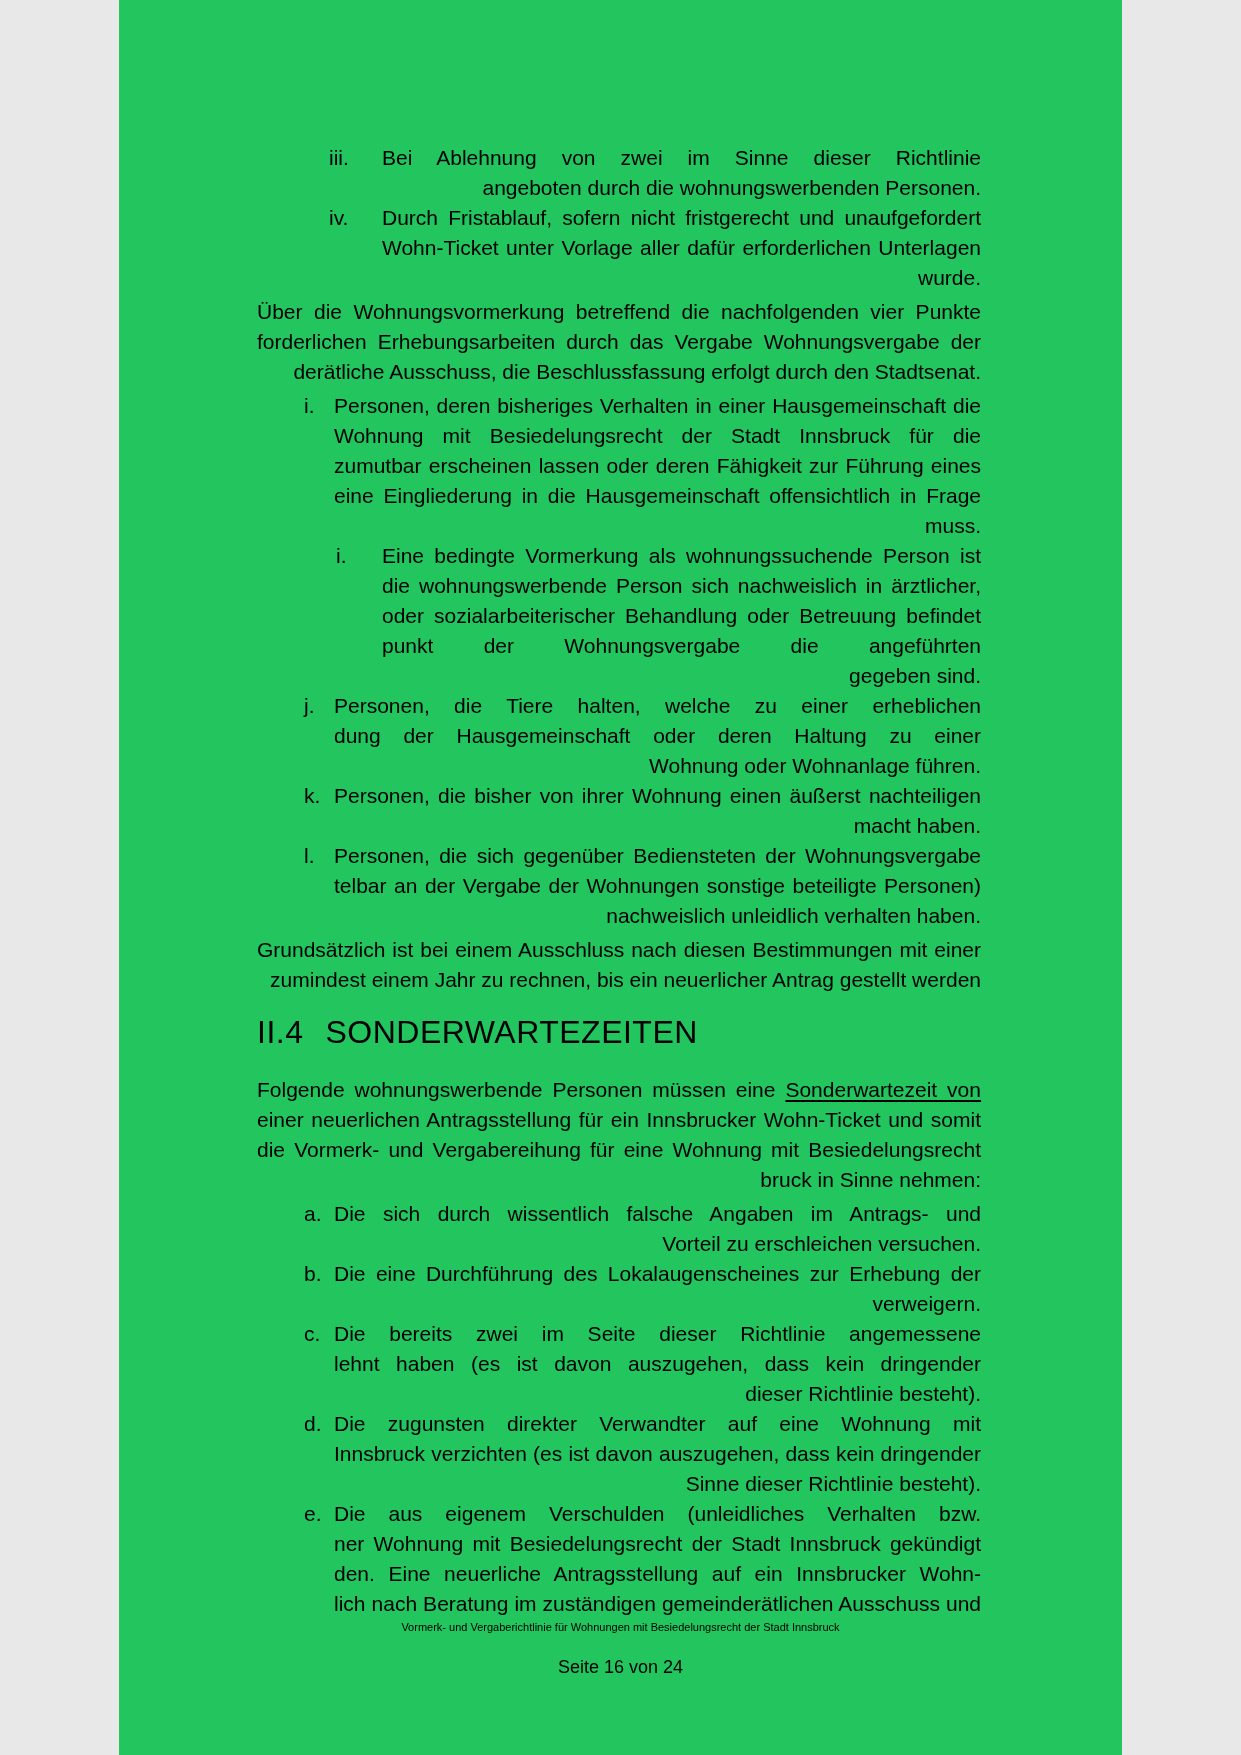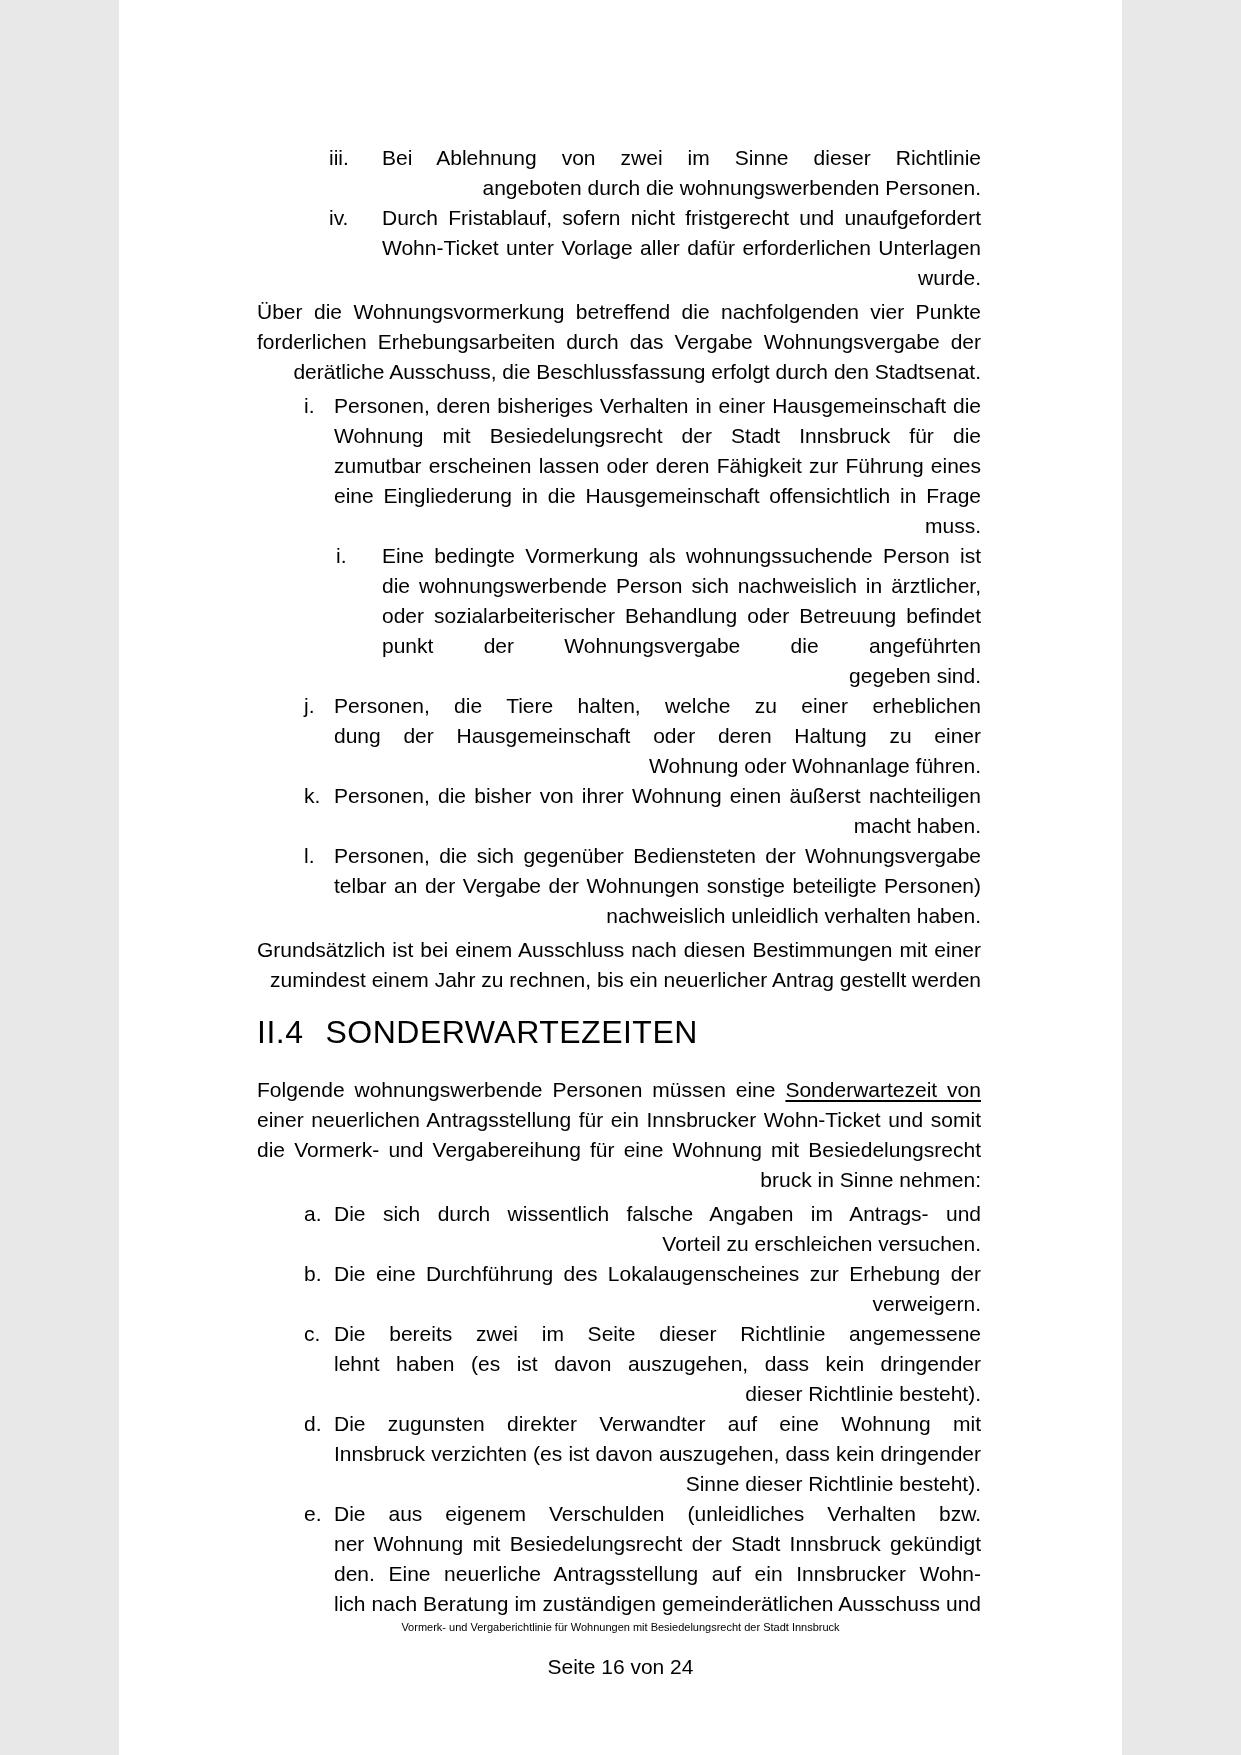--- a/index.html
+++ b/index.html
@@ -1,20 +1,20 @@
 <!DOCTYPE html>
 <html lang="de"><head>
 <meta charset="utf-8">
 <style>
   html,body{margin:0;padding:0;background:#e8e8e8;}
   .page{
     position:relative;
     width:1003px;height:1755px;
     margin:0 auto;
-    background:#ffffff;
+    background:#22c55e;
     font-family:"Liberation Sans",sans-serif;
     font-size:21px;line-height:30px;
     color:#000;
     overflow:hidden;
   }
   .content{padding:143px 141px 0 138px;}
   
   .ln{display:block;text-align:justify;height:30px;overflow:hidden;white-space:normal;}
   .ln::after{content:"";display:inline-block;width:100%;height:0;}
   .ln.last{text-align:right;}
@@ -30,21 +30,21 @@
   .nested.roman > .marker{margin-left:2px;width:46px;}
   
   .h2{margin:18px 0 24px 0;font-size:32px;line-height:38px;letter-spacing:.5px;}
   .h2 .h2num{display:inline-block;margin-right:22px;}
   
   .u{text-decoration:underline;text-underline-offset:3px;text-decoration-thickness:1.5px;}
   
   .footer-note{position:absolute;top:1620px;left:0;width:100%;text-align:center;
     font-size:11px;line-height:14px;}
   .footer-page{position:absolute;top:1652px;left:0;width:100%;text-align:center;
-    font-size:21px;line-height:30px;}
+    font-size:18px;line-height:30px;}
 </style>
 </head>
 <body>
 
 <div class="page">
   <div class="content">
 
     <div class="block first">
       <div class="li roman">
         <span class="marker">iii.</span>

